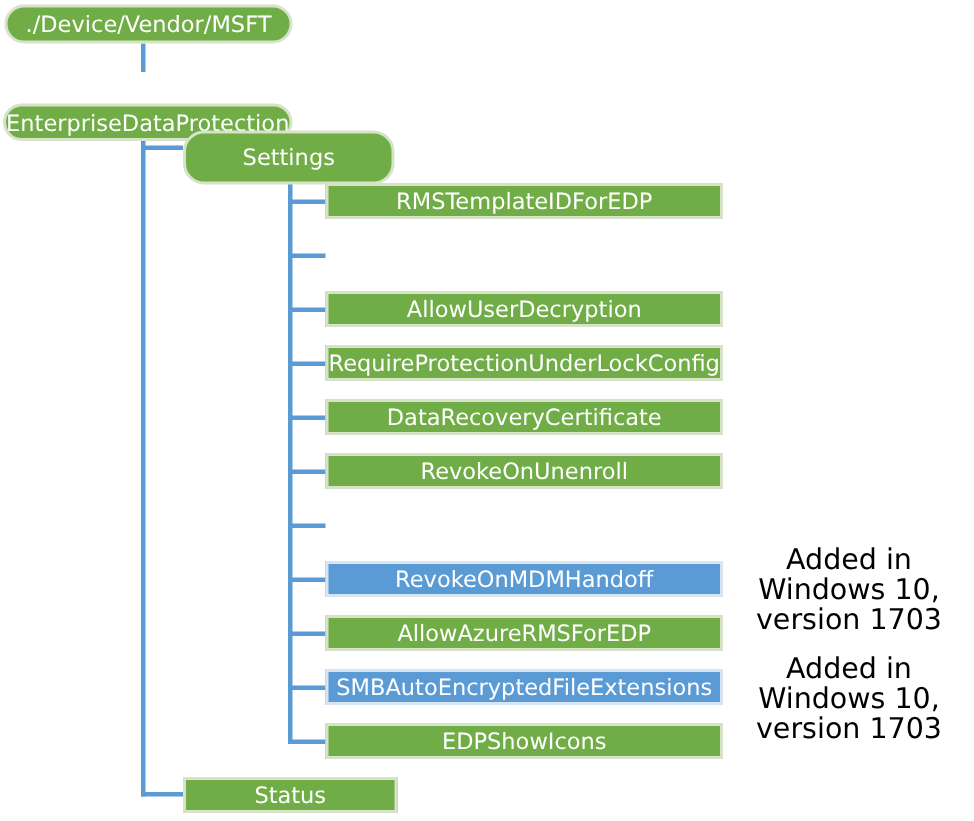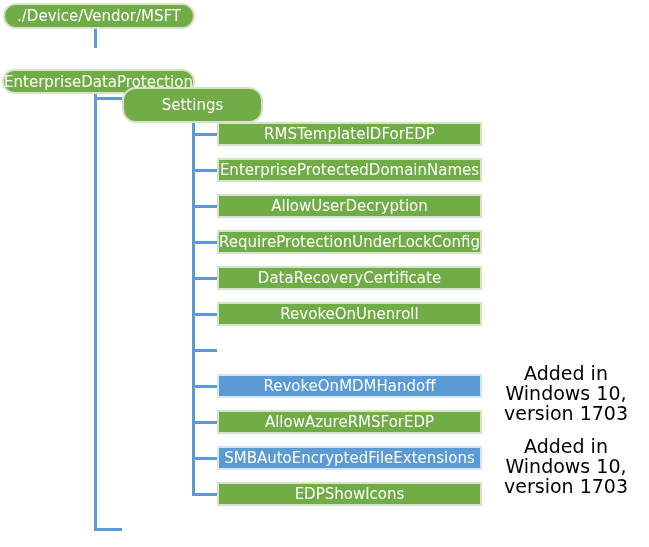--- a/index.html
+++ b/index.html
@@ -82,30 +82,30 @@
   <div class="conn branch-child" style="top:385px"></div>
   <div class="conn branch-child" style="top:421px"></div>
   <div class="conn branch-child" style="top:457px"></div>
   <div class="conn branch-child" style="top:493px"></div>
 
   <div class="node green pill box-root">./Device/Vendor/MSFT</div>
   <div class="node green pill box-provider">EnterpriseDataProtection</div>
   <div class="node green pill box-settings">Settings</div>
 
   <div class="node green child" style="top:122px">RMSTemplateIDForEDP</div>
-  <div class="node green child" style="top:158px">EnterpriseProtectedDomainNames</div>
   <div class="node green child" style="top:194px">AllowUserDecryption</div>
   <div class="node green child" style="top:230px">RequireProtectionUnderLockConfig</div>
   <div class="node green child" style="top:266px">DataRecoveryCertificate</div>
   <div class="node green child" style="top:302px">RevokeOnUnenroll</div>
   <div class="node blue child" style="top:374px">RevokeOnMDMHandoff</div>
   <div class="node green child" style="top:410px">AllowAzureRMSForEDP</div>
   <div class="node blue child" style="top:446px">SMBAutoEncryptedFileExtensions</div>
   <div class="node green child" style="top:482px">EDPShowIcons</div>
 
+  <div class="node green box-status">Status</div>
 
   <div class="annotation ann-1">
     <span>Added in Windows 10,</span>
     <span>version 1703</span>
   </div>
   <div class="annotation ann-2">
     <span>Added in Windows 10,</span>
     <span>version 1703</span>
   </div>
 

